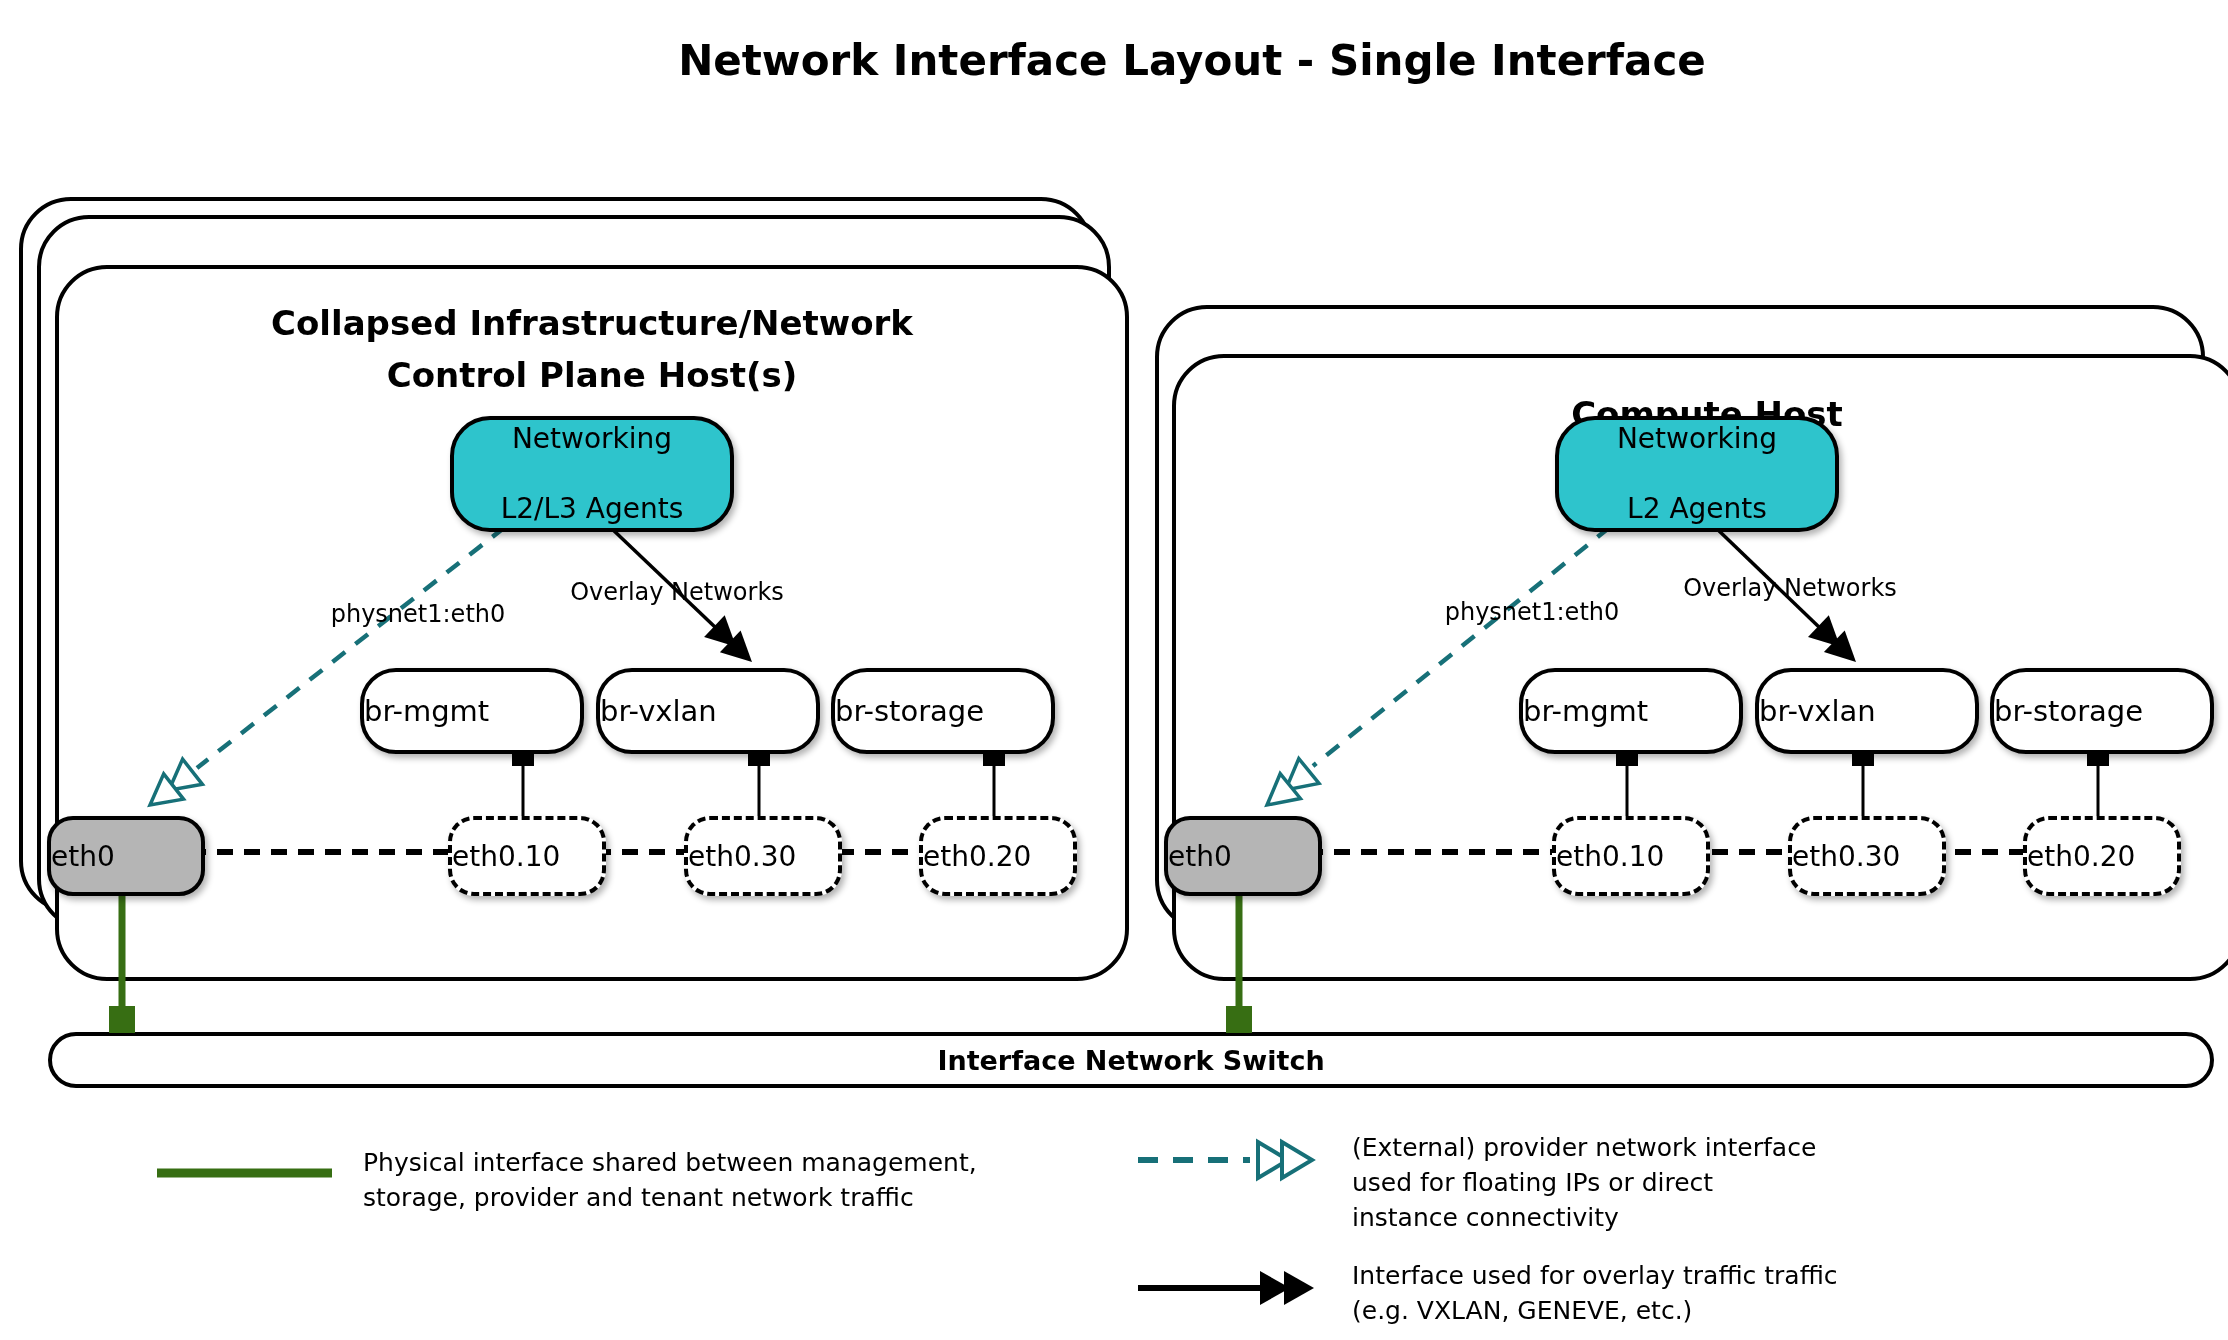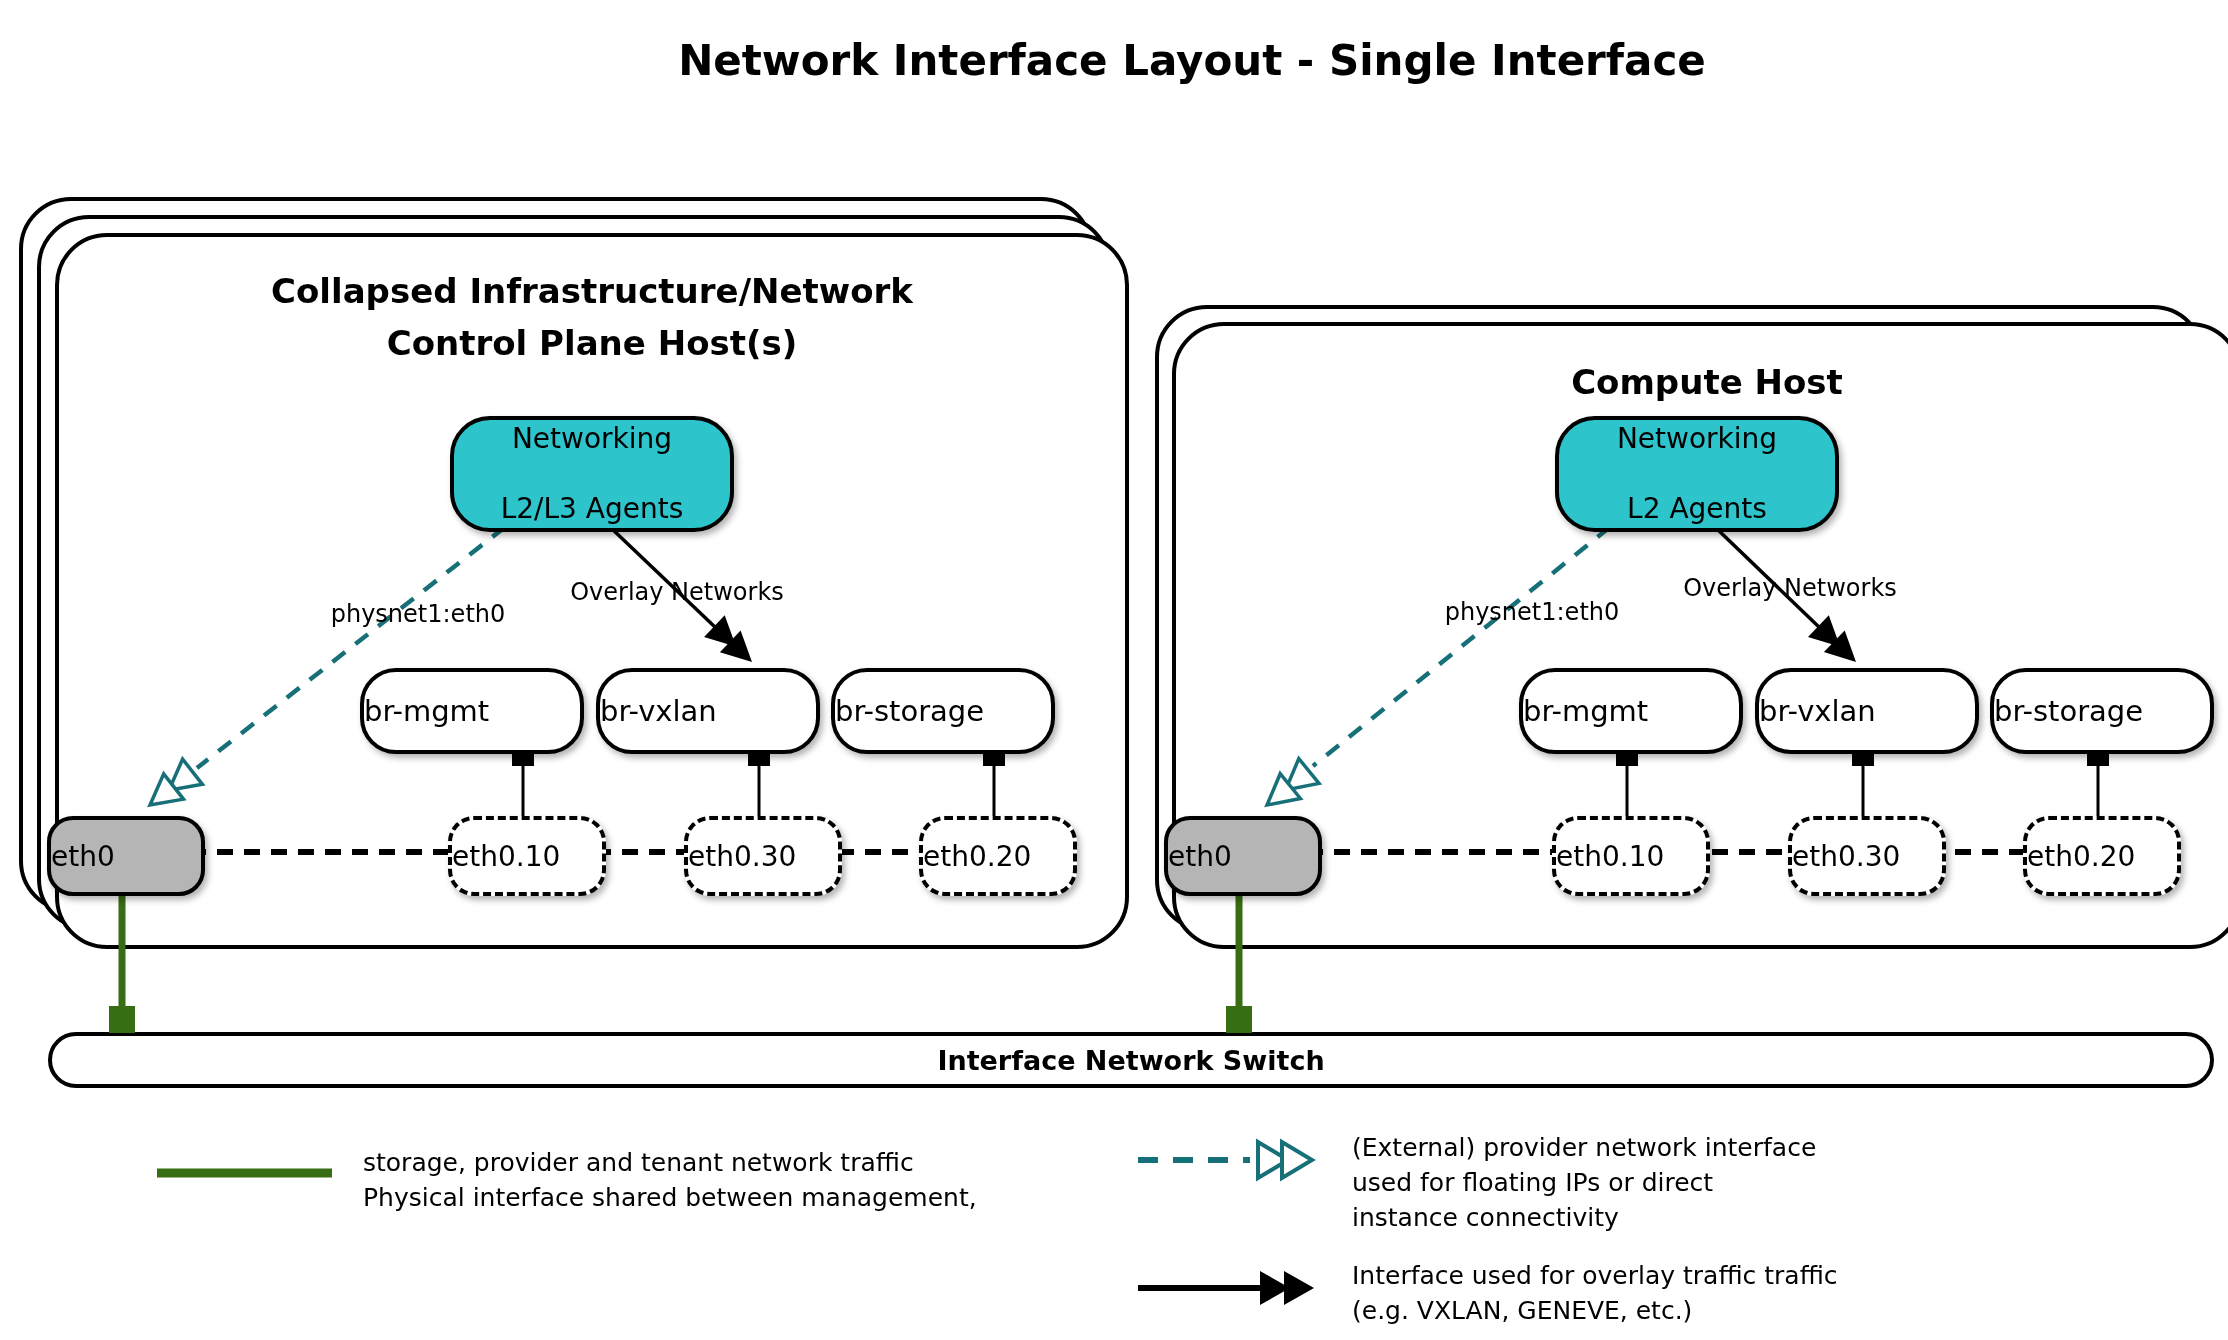--- a/index.html
+++ b/index.html
@@ -11,21 +11,21 @@
   .abs{position:absolute;}
   
   #main-title{
     top:36px;left:0;width:2228px;padding-left:156px;box-sizing:border-box;
     text-align:center;font-size:42px;font-weight:700;z-index:2;
   }
   
   .host-back,.host-front{
     position:absolute;background:#fff;border:4px solid #000;border-radius:52px;
   }
-  .host-front{z-index:2;}
+  .host-front{z-index:2;margin-top:32px;}
   .host-back{z-index:1;}
   .host-title{
     position:absolute;left:0;width:100%;text-align:center;
     font-size:34px;font-weight:700;line-height:52px;z-index:3;
   }
   
   .node{
     position:absolute;background:#fff;border:4px solid #000;border-radius:36px;
     display:flex;align-items:center;justify-content:space-between;
     font-size:29px;z-index:10;box-shadow:3px 4px 6px rgba(0,0,0,.3);
@@ -175,22 +175,22 @@
 <div class="node eth abs" style="left:1164px;top:816px;">eth0</div>
 <div class="node vlan abs" style="left:1552px;top:816px;">eth0.10</div>
 <div class="node vlan abs" style="left:1788px;top:816px;">eth0.30</div>
 <div class="node vlan abs" style="left:2023px;top:816px;">eth0.20</div>
 
 <div id="switch-bar">
   <span>Interface Network Switch</span>
 </div>
 
 <div class="legend-text" style="left:363px;top:1145px;">
+  <div>Physical interface shared between management,</div>
   <div>storage, provider and tenant network traffic</div>
-  <div>Physical interface shared between management,</div>
 </div>
 <div class="legend-text" style="left:1352px;top:1130px;">
   <div>(External) provider network interface</div>
   <div>used for floating IPs or direct</div>
   <div>instance connectivity</div>
 </div>
 <div class="legend-text" style="left:1352px;top:1258px;">
   <div>Interface used for overlay traffic traffic</div>
   <div>(e.g. VXLAN, GENEVE, etc.)</div>
 </div>

